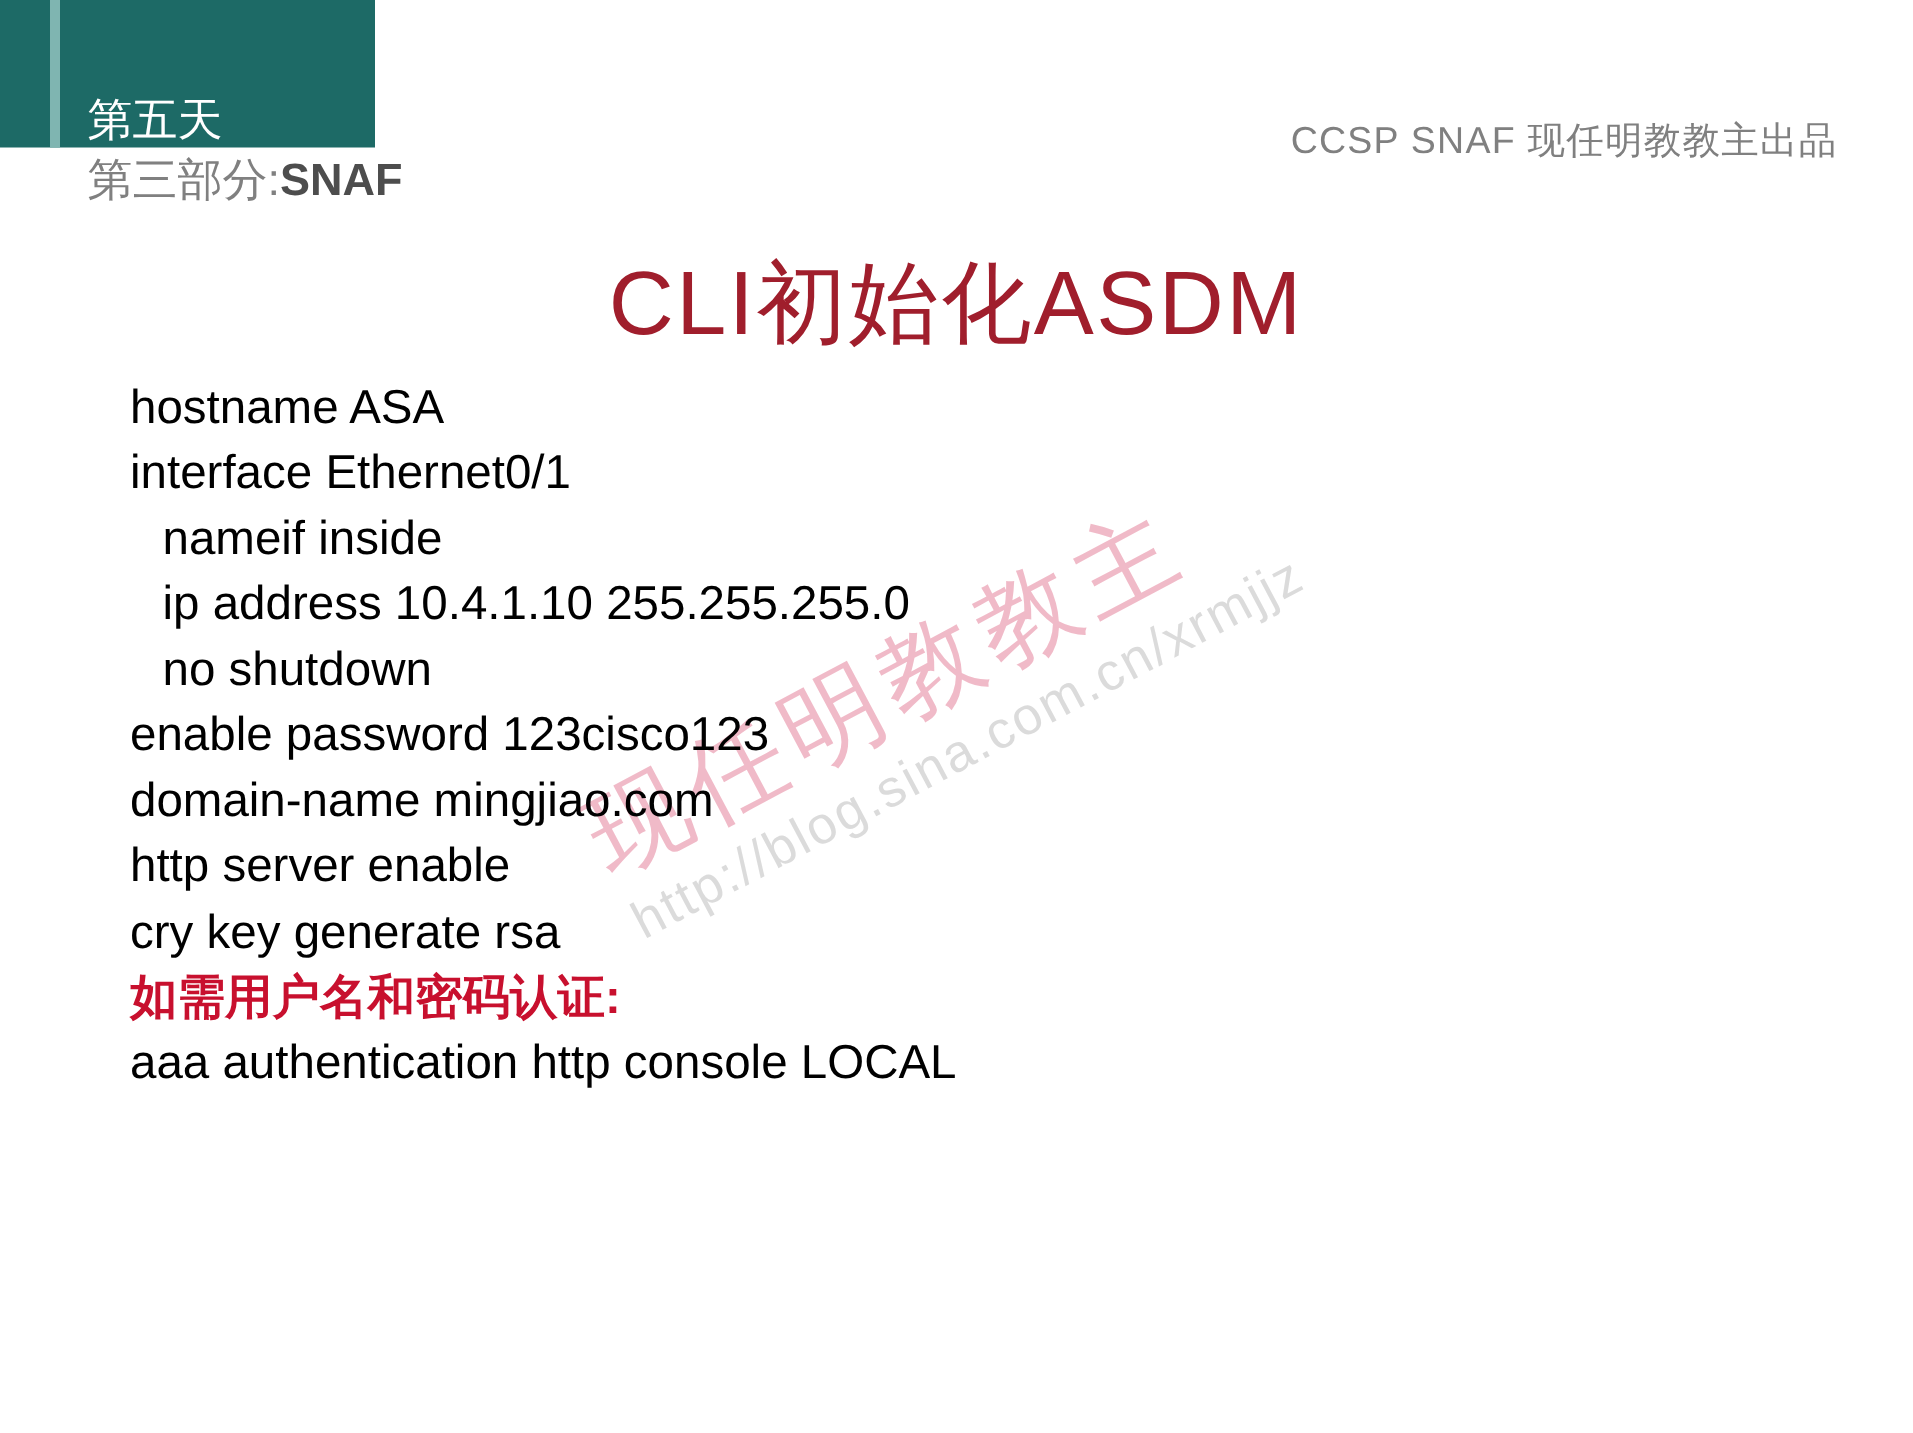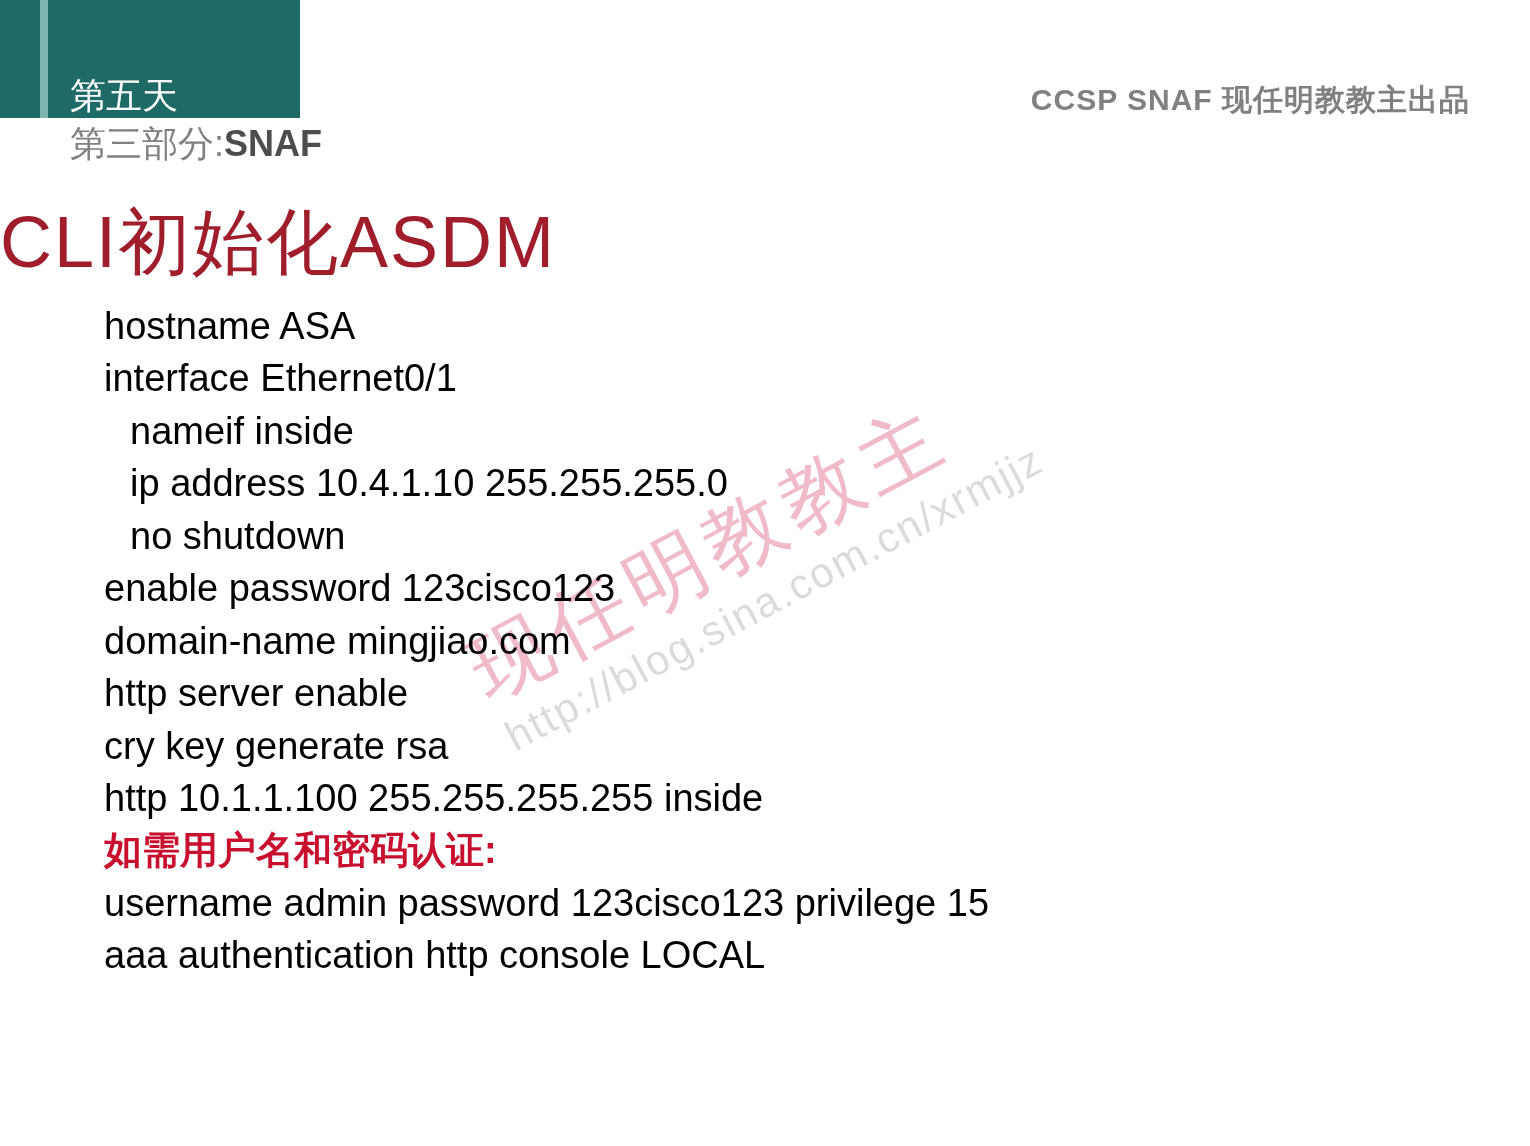--- a/index.html
+++ b/index.html
@@ -1,22 +1,22 @@
 <!DOCTYPE html>
 <html><head>
 <meta charset="utf-8">
 <style>
   html,body{margin:0;padding:0;width:1530px;height:1146px;background:#fff;font-family:Arial,"Microsoft YaHei","PingFang SC",sans-serif;overflow:hidden;}
   .banner{position:absolute;left:0;top:0;width:300px;height:118px;background:#1d6a66;}
   .accent-bar{position:absolute;left:40px;top:0;width:8px;height:118px;background:#7fb5b1;}
   .day-label{position:absolute;left:70px;top:72px;color:#fff;font-size:36px;font-weight:500;}
   .section-label{position:absolute;left:70px;top:120px;font-size:36px;color:#808080;}
   .section-label .strong{font-weight:700;color:#4d4d4d;}
-  .course-tag{position:absolute;right:60px;top:80px;font-size:30px;color:#808080;font-weight:700;letter-spacing:1px;}
-  .title{position:absolute;left:0;right:0;top:195px;text-align:left;font-size:72px;color:#a01e2c;font-weight:400;letter-spacing:2px;}
+  .course-tag{position:absolute;right:60px;top:92px;font-size:30px;color:#808080;font-weight:400;letter-spacing:1px;}
+  .title{position:absolute;left:0;right:0;top:195px;text-align:center;font-size:72px;color:#a01e2c;font-weight:400;letter-spacing:2px;}
   .body{position:absolute;left:80px;top:300px;right:60px;font-size:38px;line-height:1.38;color:#000;font-family:Arial,sans-serif;margin-left:24px;}
   .body .indent{padding-left:26px;}
   .note{color:#c8102e;font-weight:700;font-family:"Microsoft YaHei","PingFang SC",sans-serif;}
   .watermark{position:absolute;left:450px;top:480px;transform:rotate(-28deg);transform-origin:center;pointer-events:none;opacity:.35;}
   .wm1{font-size:80px;color:#d63c63;font-family:"KaiTi","STKaiti",serif;letter-spacing:8px;white-space:nowrap;}
   .wm2{font-size:42px;color:#999;font-family:Arial,sans-serif;margin-top:-8px;letter-spacing:2px;}
 </style>
 </head>
 <body>
 
@@ -38,17 +38,15 @@
 <div class="body">
   <div>hostname ASA</div>
   <div>interface Ethernet0/1</div>
   <div class="indent">nameif inside</div>
   <div class="indent">ip address 10.4.1.10 255.255.255.0</div>
   <div class="indent">no shutdown</div>
   <div>enable password 123cisco123</div>
   <div>domain-name mingjiao.com</div>
   <div>http server enable</div>
   <div>cry key generate rsa</div>
-  <div>http 10.1.1.100 255.255.255.255 inside</div>
   <div class="note">如需用户名和密码认证:</div>
-  <div>username admin password 123cisco123 privilege 15</div>
   <div>aaa authentication http console LOCAL</div>
 </div>
 
 </body></html>

